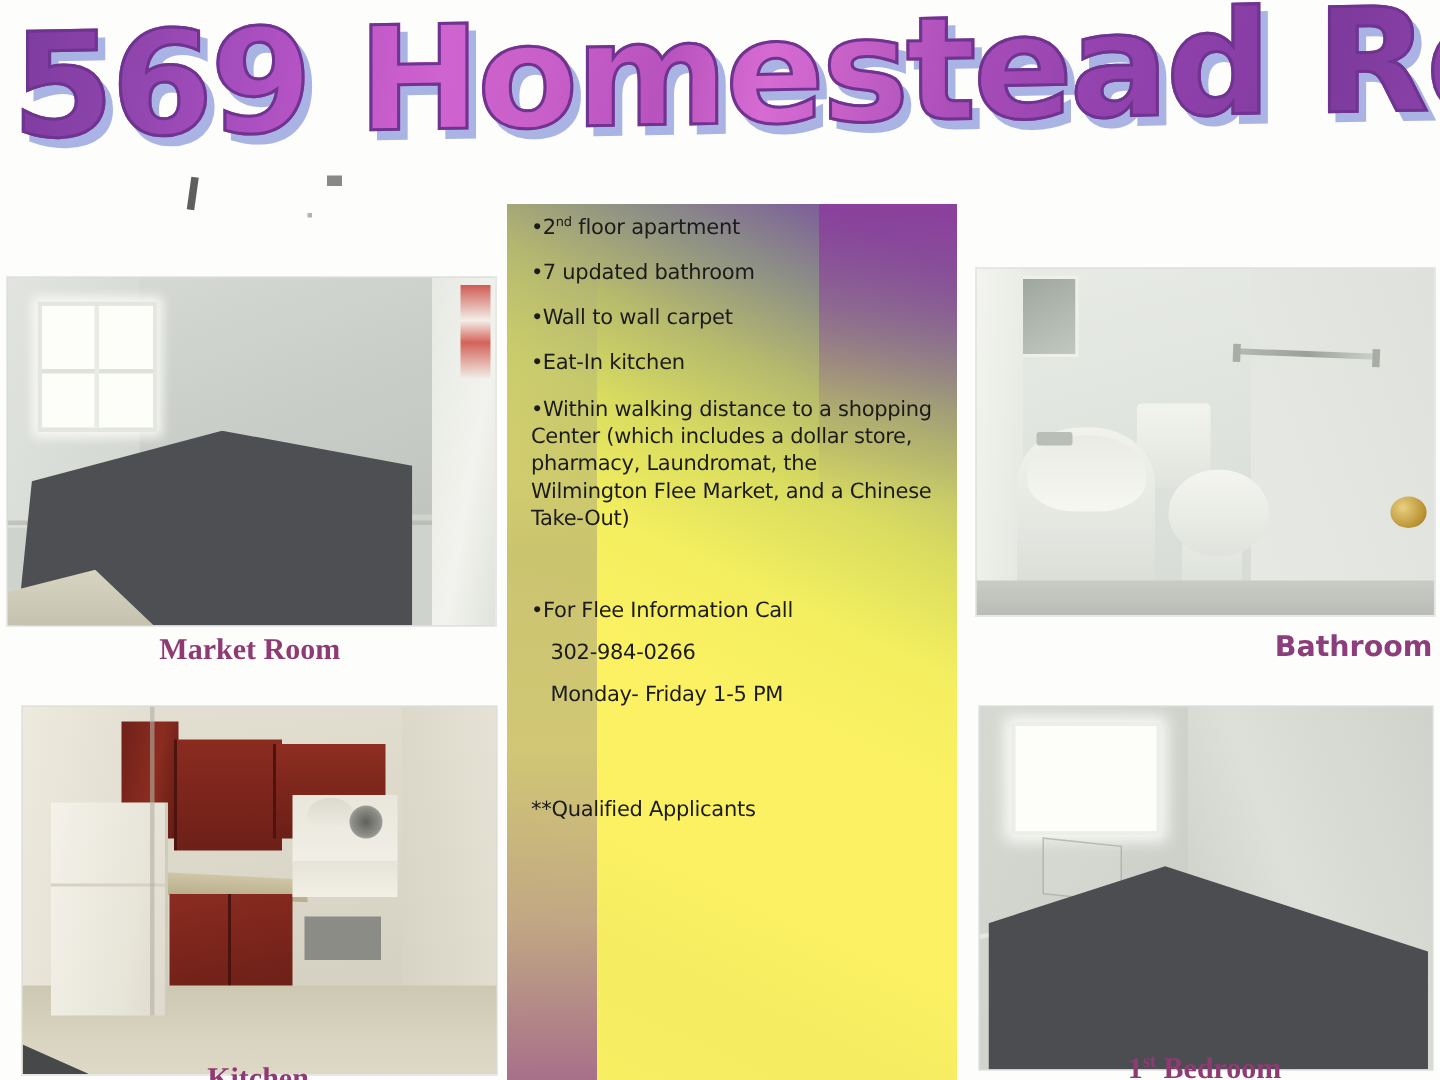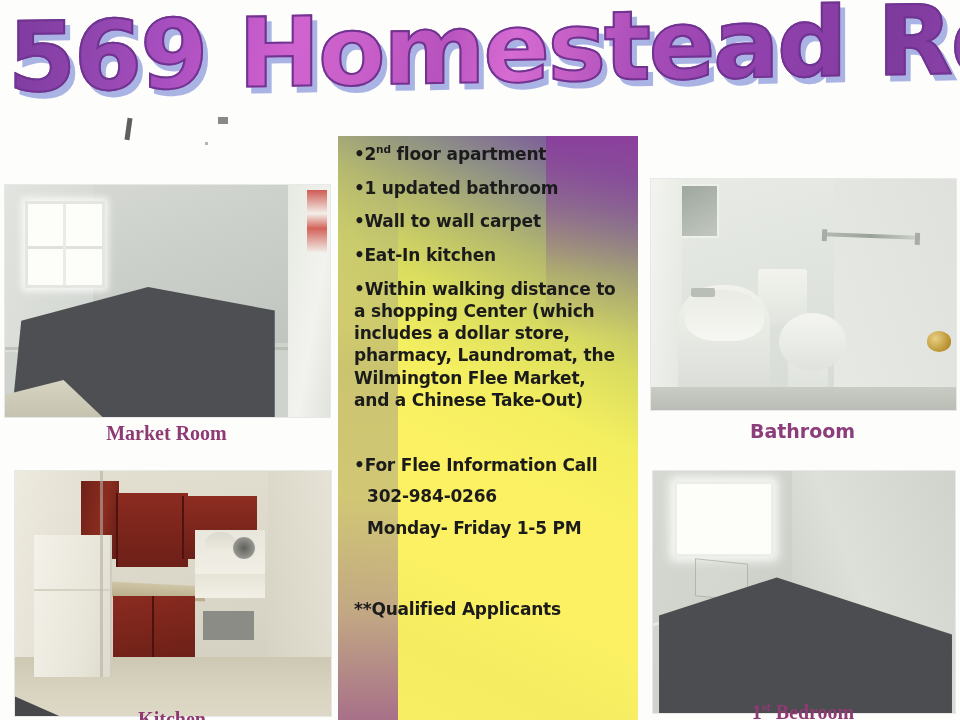--- a/index.html
+++ b/index.html
@@ -126,22 +126,22 @@
       rgba(250,244,100,0) 100%);
     pointer-events: none;
   }
 
   .info-inner {
     position: relative;
     z-index: 3;
     padding: 8px 14px 0 16px;
     color: #1b1b1b;
     font-family: "DejaVu Sans", sans-serif;
-    font-weight: bold;
-    font-size: 17px;
+    font-weight: normal;
+    font-size: 14px;
   }
   .bullet-line {
     margin: 0 0 13.5px 0;
     line-height: 1.18;
     letter-spacing: -0.15px;
   }
   .bullet-line .dot { letter-spacing: -0.5px; }
   .bullet-line sup {
     font-size: 0.62em;
     vertical-align: super;
@@ -434,21 +434,21 @@
   }
   .caption.sans {
     font-family: "DejaVu Sans", sans-serif;
     font-weight: bold;
     font-size: 19px;
     color: #8c3d7c;
   }
   .caption sup { font-size: 0.62em; vertical-align: super; }
 
   #caption-living   { left: 4px;   top: 422px; width: 325px; }
-  #caption-bathroom { left: 650px; top: 420px; width: 305px; }
+  #caption-bathroom { left: 650px; top: 420px; width: 305px; text-align: right; }
   #caption-kitchen  { left: 14px;  top: 708px; width: 316px; }
   #caption-bedroom  { left: 652px; top: 700px; width: 302px; }
 
   
   .speck {
     position: absolute;
     background: #2a2a2a;
     pointer-events: none;
     opacity: 0.75;
   }
@@ -536,21 +536,21 @@
     </div>
   </div>
   <div class="caption serif" id="caption-bedroom"><span>1</span><sup>st</sup><span> Bedroom</span></div>
 
   <div class="info-panel">
     <div class="info-inner">
 
       <p class="bullet-line"><span class="dot">•</span><span>2</span><sup>nd</sup><span> floor apartment</span></p>
 
 
-      <p class="bullet-line"><span class="dot">•</span><span>1 updated bathroom</span></p>
+      <p class="bullet-line"><span class="dot">•</span><span>7 updated bathroom</span></p>
 
       <p class="bullet-line"><span class="dot">•</span><span>Wall to wall carpet</span></p>
 
       <p class="bullet-line"><span class="dot">•</span><span>Eat-In kitchen</span></p>
 
       <p class="bullet-block">•Within walking distance to a shopping Center (which includes a dollar store, pharmacy, Laundromat, the Wilmington Flee Market, and a Chinese Take-Out)</p>
 
       <div class="spacer-lg"></div>
 
       <p class="contact-line">•For Flee Information Call</p>

